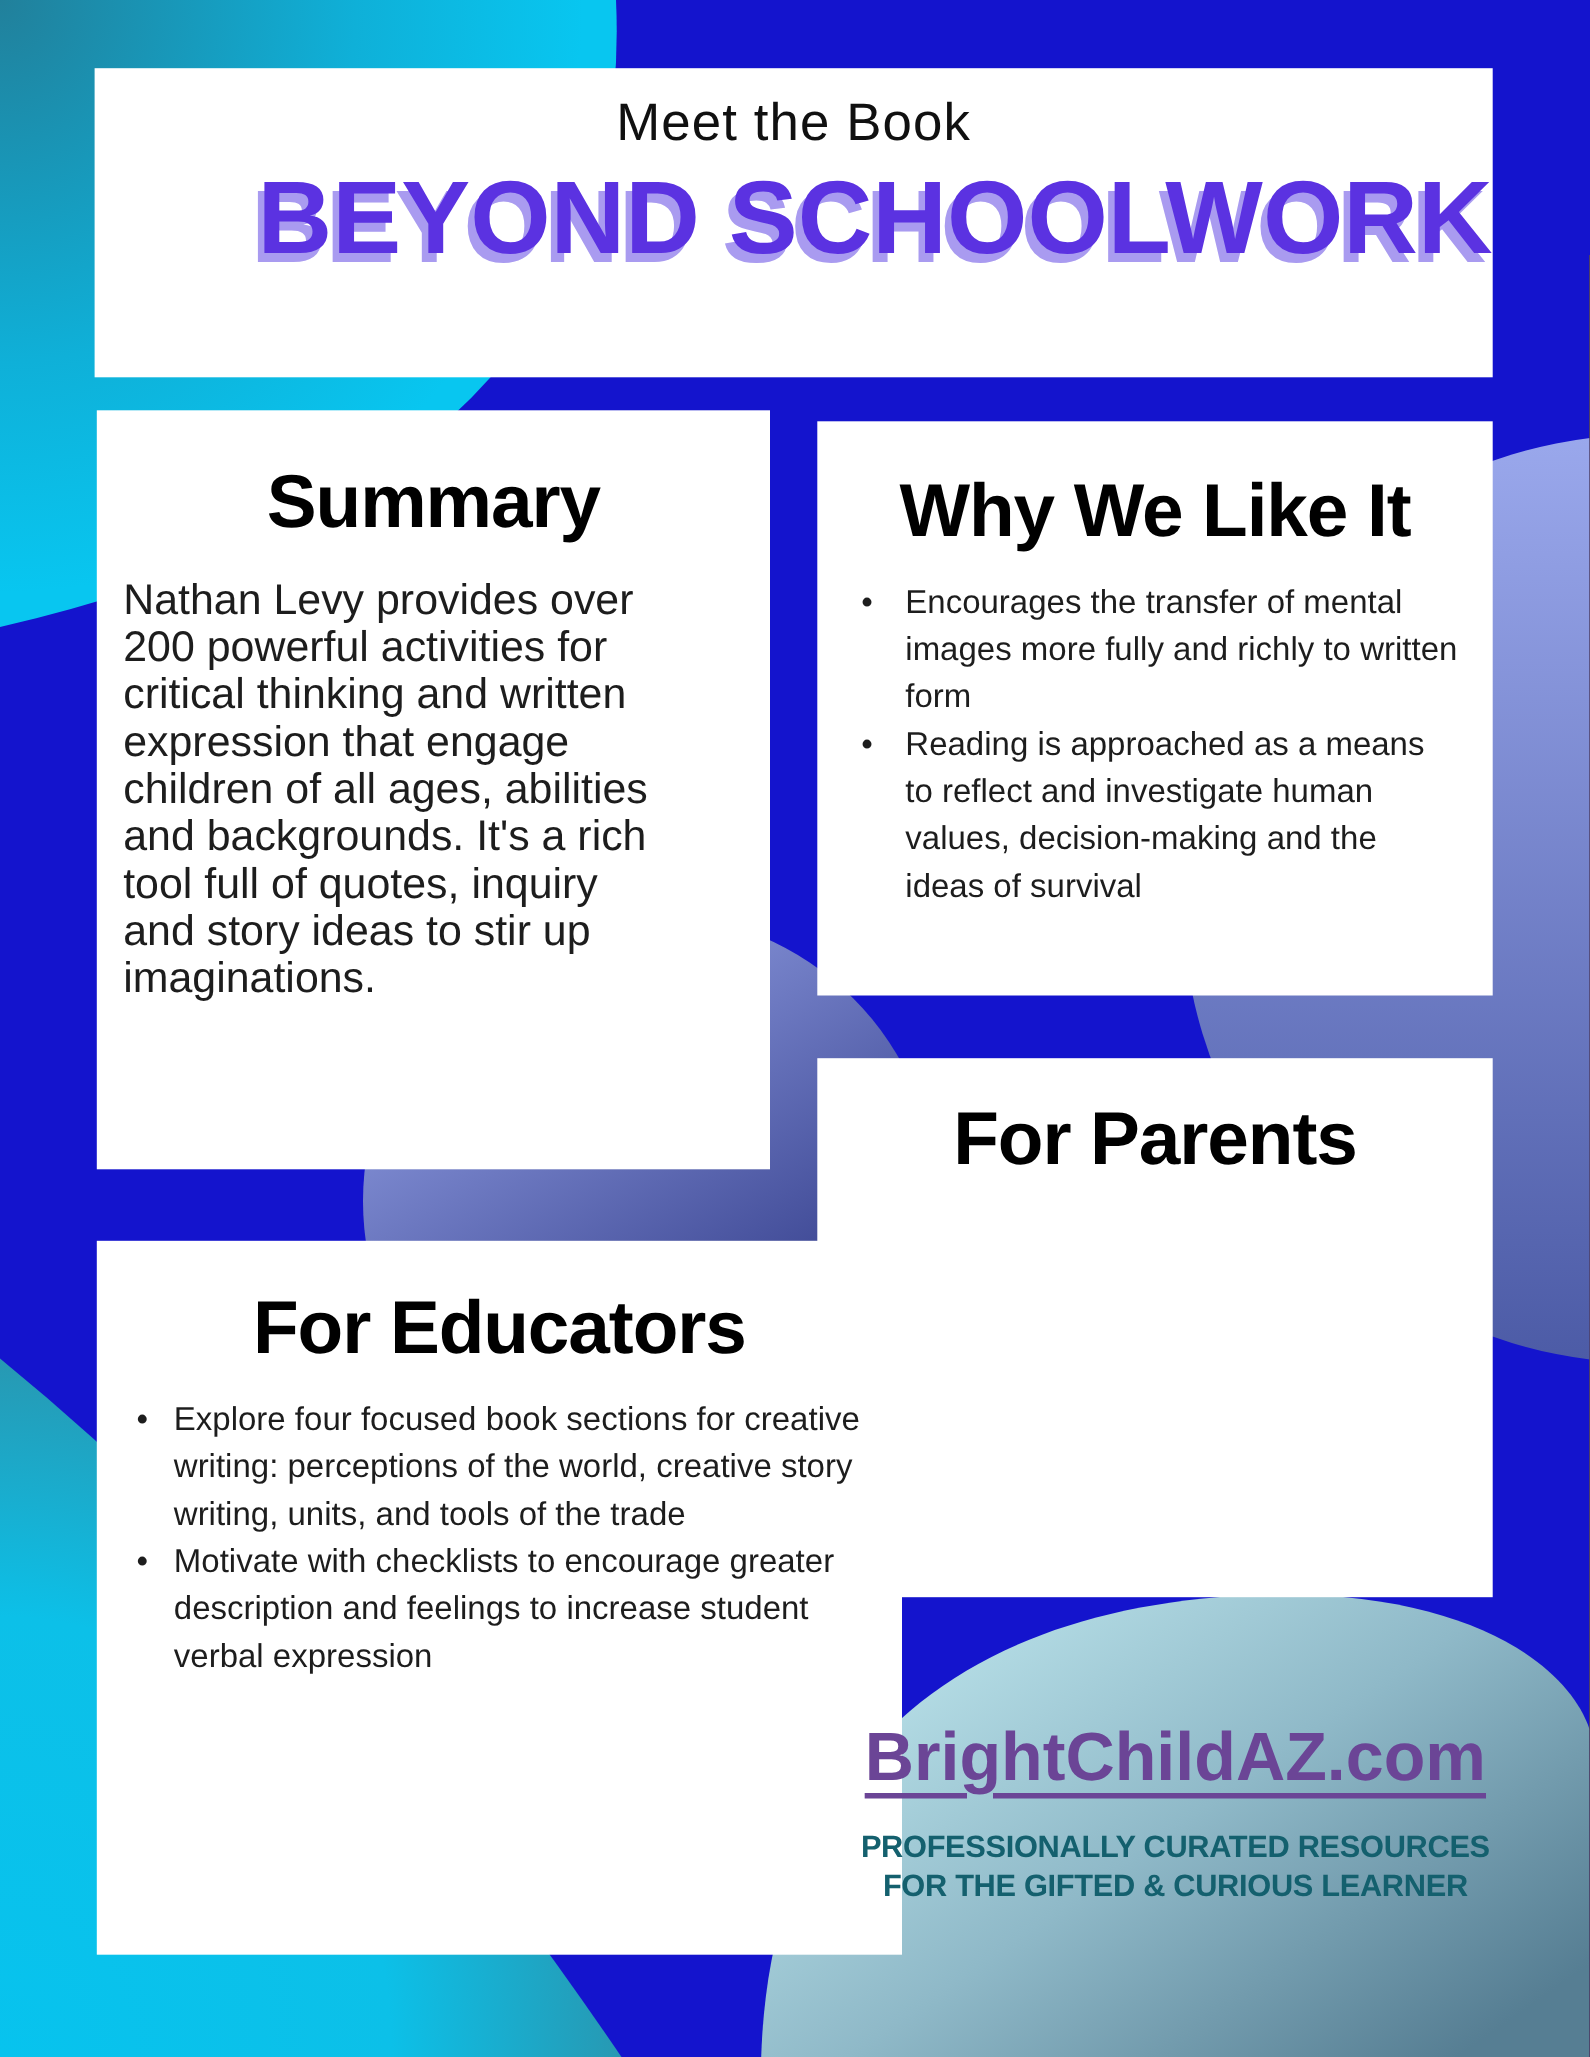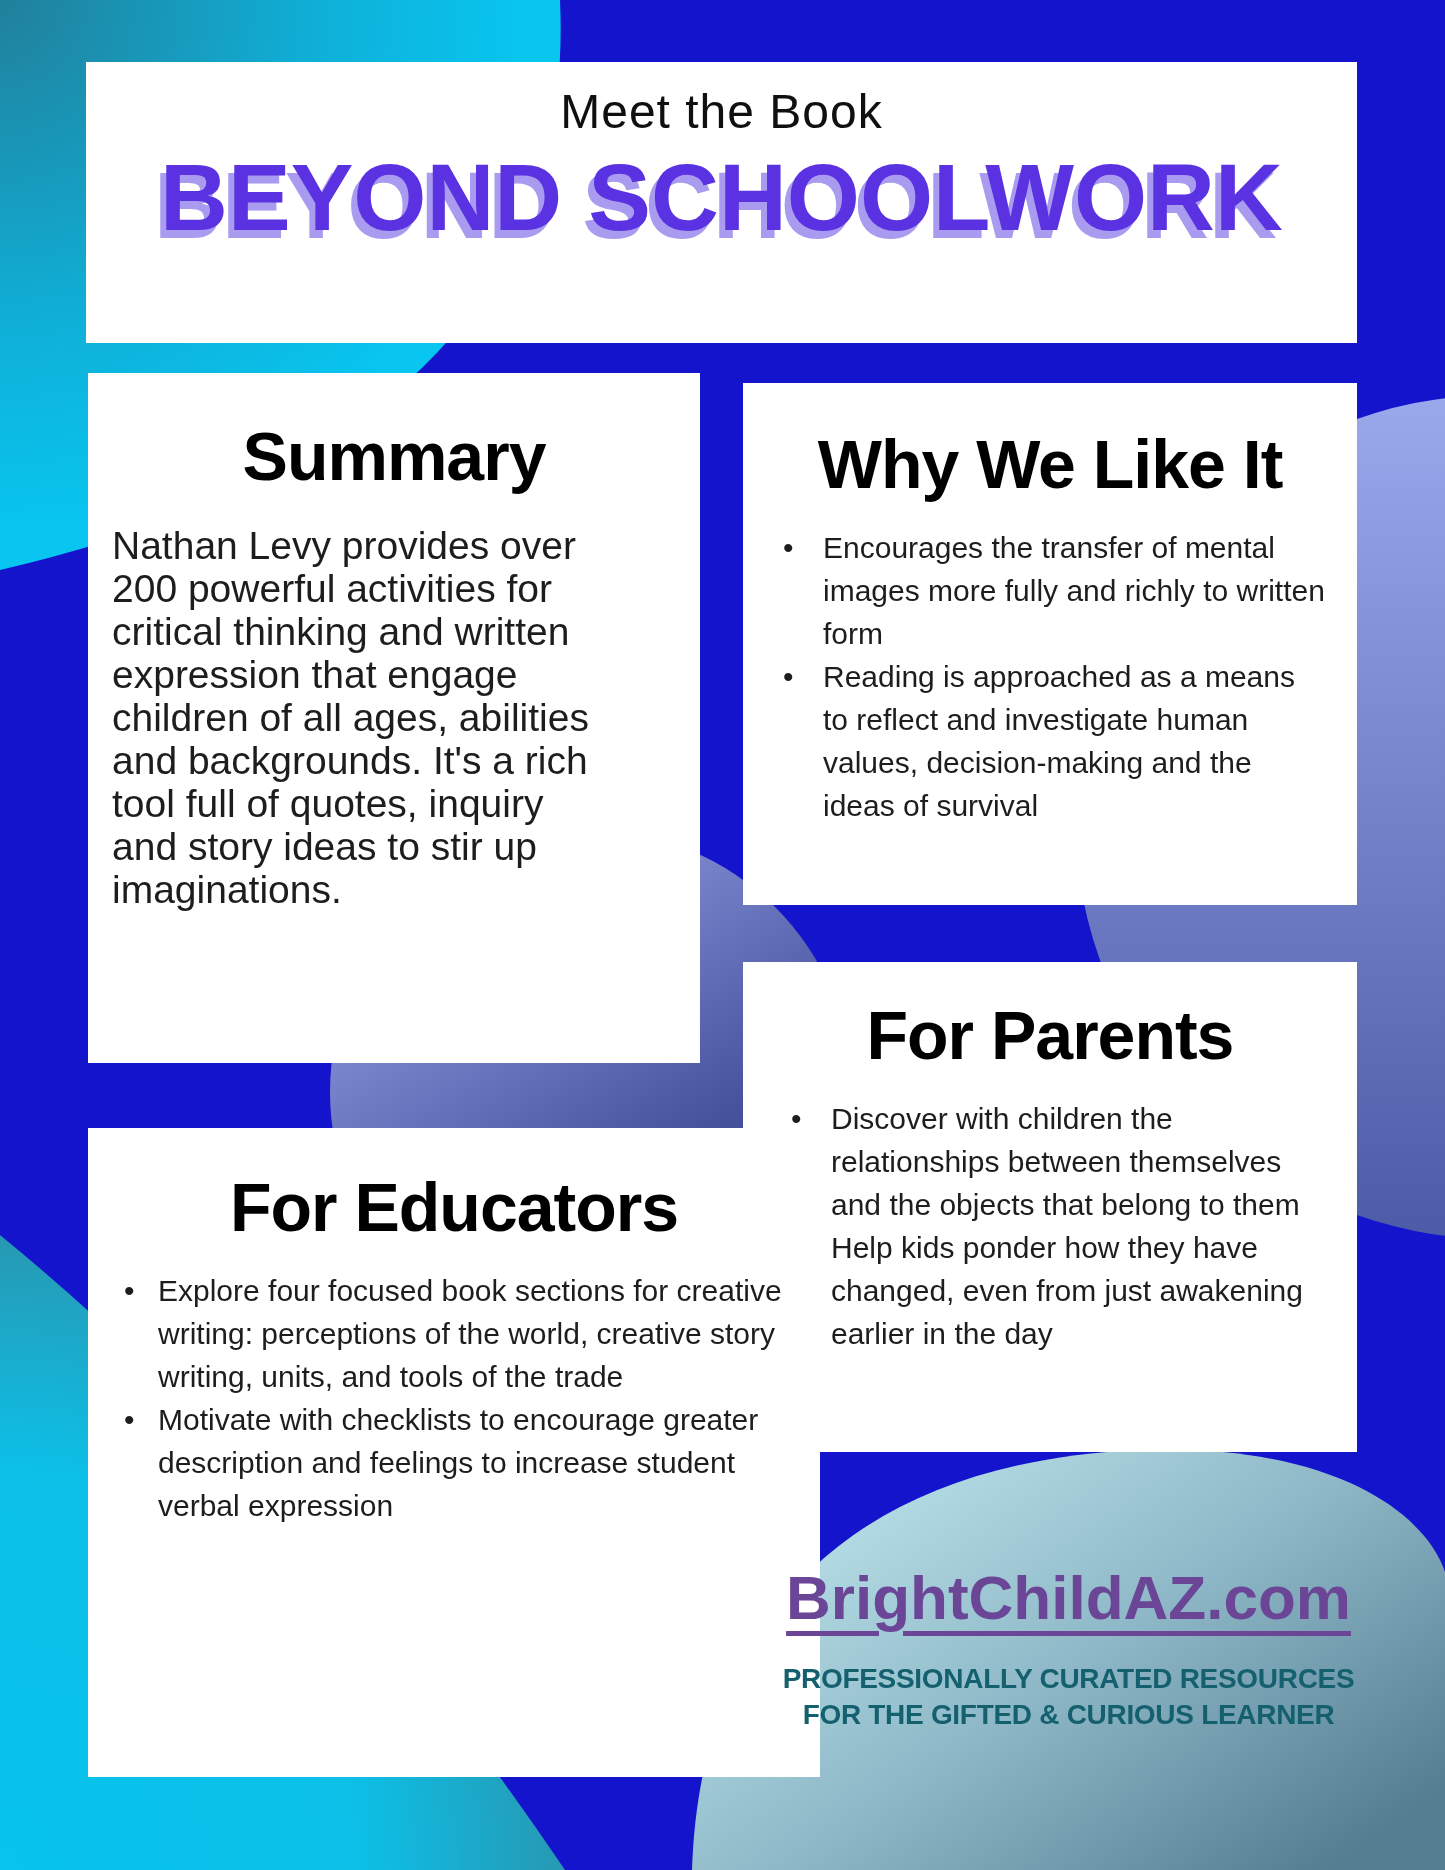--- a/index.html
+++ b/index.html
@@ -13,20 +13,21 @@
   svg.bg{position:absolute;left:0;top:0;z-index:0;display:block;}
   .card{position:absolute;background:#ffffff;z-index:2;box-sizing:border-box;}
   .header-card{left:86px;top:62px;width:1271px;height:281px;text-align:center;}
   .kicker{margin:0;padding-top:22px;font-size:48px;font-weight:400;color:#101010;letter-spacing:1px;}
   .big-title{
     margin:0;padding-top:10px;
     font-size:94px;font-weight:800;letter-spacing:0px;
     color:#5b32e1;
     text-shadow:-6px 8px 0 #a99bf0;
     line-height:1.05;
+    text-align:right;
   }
   .summary-card{left:88px;top:373px;width:612px;height:690px;}
   .why-card{left:743px;top:383px;width:614px;height:522px;}
   .parents-card{left:743px;top:962px;width:614px;height:490px;}
   .educators-card{left:88px;top:1128px;width:732px;height:649px;}
   h2.section-title{
     margin:0;text-align:center;
     font-size:68px;font-weight:800;color:#000;letter-spacing:-1px;
     line-height:1.1;
   }
@@ -122,24 +123,20 @@
   <section class="card why-card">
     <h2 class="section-title">Why We Like It</h2>
     <ul class="bullets">
       <li>Encourages the transfer of mental images more fully and richly to written form</li>
       <li>Reading is approached as a means to reflect and investigate human values, decision-making and the ideas of survival</li>
     </ul>
   </section>
 
   <section class="card parents-card">
     <h2 class="section-title">For Parents</h2>
-    <ul class="bullets">
-      <li>Discover with children the relationships between themselves and the objects that belong to them</li>
-      <li>Help kids ponder how they have changed, even from just awakening earlier in the day</li>
-    </ul>
   </section>
 
   <section class="card educators-card">
     <h2 class="section-title">For Educators</h2>
     <ul class="bullets">
       <li>Explore four focused book sections for creative writing: perceptions of the world, creative story writing, units, and tools of the trade</li>
       <li>Motivate with checklists to encourage greater description and feelings to increase student verbal expression</li>
     </ul>
   </section>
 

